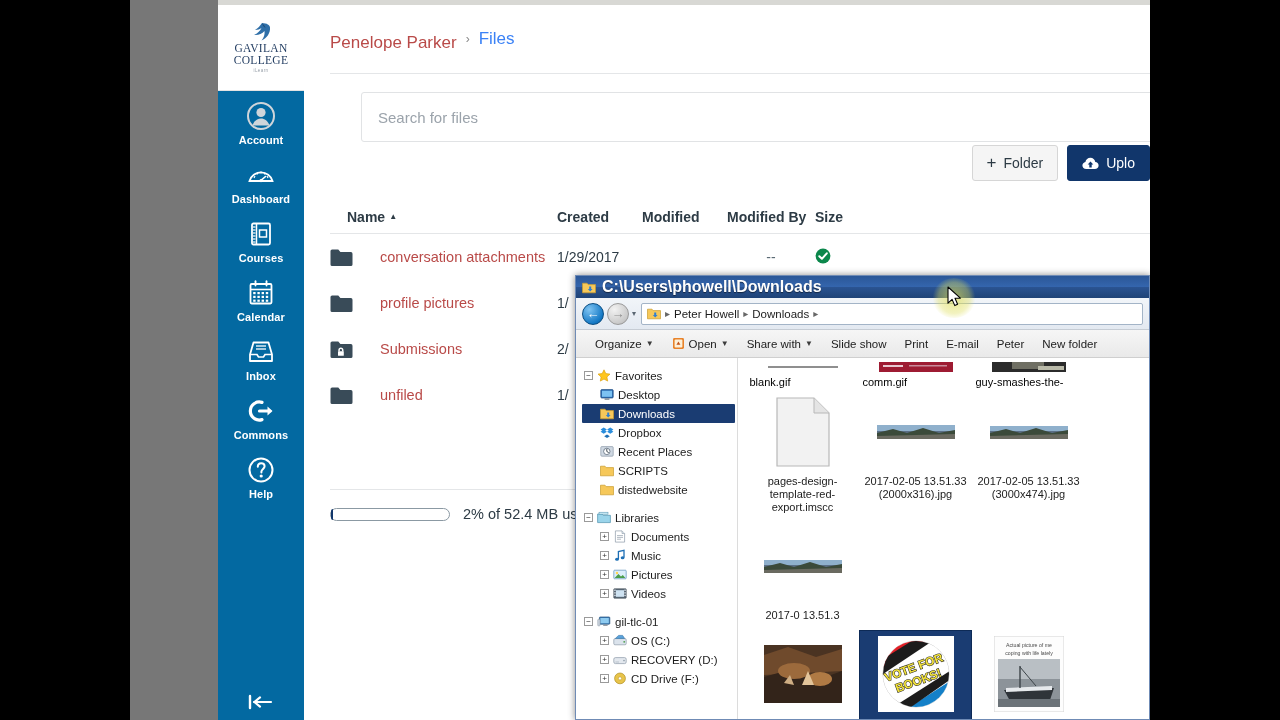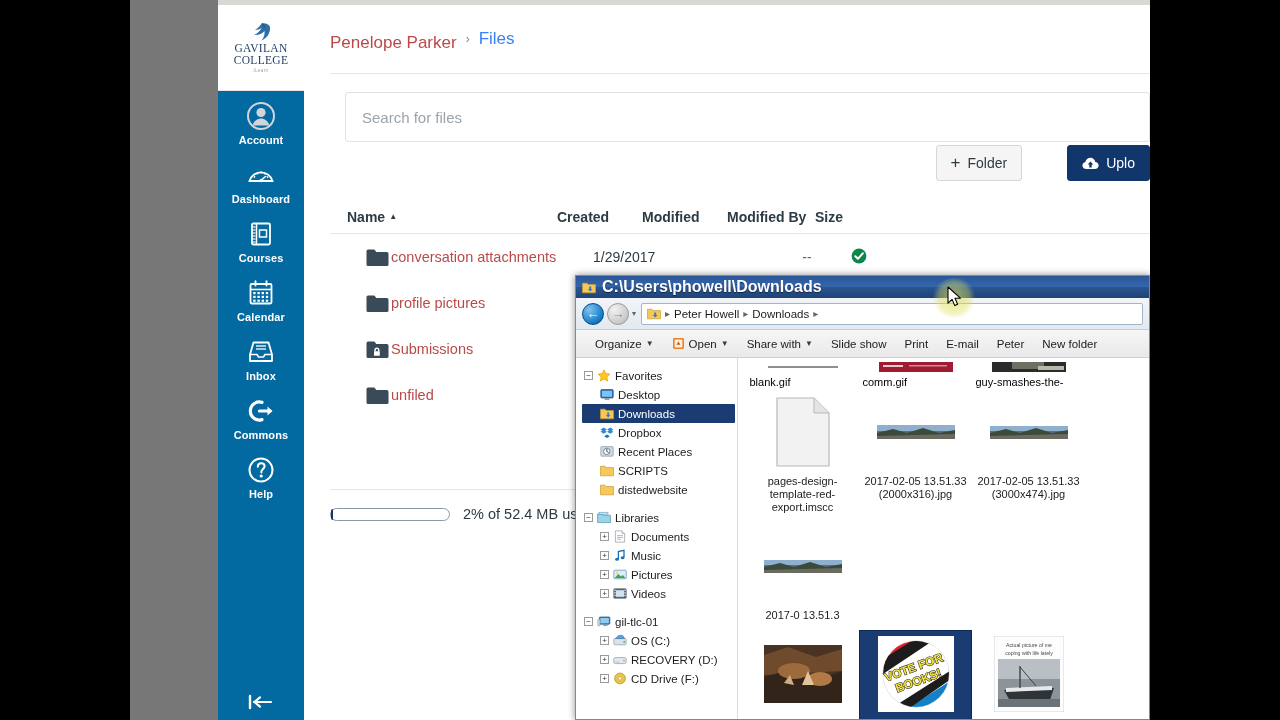--- a/index.html
+++ b/index.html
@@ -52,53 +52,53 @@
 
   
   #main { position:absolute; left:86px; top:5px; width:846px; height:715px; background:#fff; }
 
   #breadcrumb { position:absolute; left:26px; top:20px; font-size:17px; display:flex; align-items:center; gap:9px; }
   #breadcrumb .crumb-link { color:#b94a48; text-decoration:none;margin-top:8px; }
   #breadcrumb .crumb-sep  { color:#8a8a8a; font-size:12px; }
   #breadcrumb .crumb-cur  { color:#3b82f6; }
   .hr-top { position:absolute; left:26px; top:68px; width:820px; height:1px; background:#e4e6e8; }
 
-  #search-row { position:absolute; left:26px; top:87px; width:820px; height:50px;padding-left:15px; }
+  #search-row { position:absolute; left:42px; top:87px; width:820px; height:50px;padding-left:15px; }
   #search-input {
     width:100%; height:50px; border:1px solid #e1e3e5; border-radius:3px;
     padding:0 16px; font-size:15px; color:#2d3b45; background:#fff;
     font-family:"Liberation Sans", sans-serif; outline:none;
   }
   #search-input::placeholder { color:#9ba3ab; }
 
   #action-row { position:absolute; right:0px; top:140px; display:flex; gap:9px; align-items:center; }
   .btn {
     height:36px; border-radius:3px; font-size:14px; display:flex; align-items:center;
     gap:7px; padding:0 14px; cursor:pointer; white-space:nowrap;
     font-family:"Liberation Sans", sans-serif;
   }
   .btn-secondary { background:#f5f5f5; border:1px solid #d6d6d6; color:#2d3b45; }
-  .btn-primary   { background:#11366b; border:1px solid #11366b; color:#fff;margin-left:36px; }
+  .btn-primary   { background:#11366b; border:1px solid #11366b; color:#fff; }
   .plus-ico { font-size:17px; line-height:0; }
 
   
   #files-table { position:absolute; left:26px; top:195px; width:820px; }
   .tbl-head {
     display:flex; align-items:center; height:34px; font-size:14px;
     font-weight:700; color:#2d3b45; border-bottom:1px solid #e4e6e8;
   }
   .th-name     { width:227px; padding-left:17px; display:flex; align-items:center; gap:4px;}
   .th-created  { width:85px; }
   .th-modified { width:85px; }
   .th-modby    { width:88px; }
   .th-size     { width:60px; }
   .sort-caret  { font-size:8px; color:#2d3b45; }
 
   .tbl-row { display:flex; align-items:center; height:46px; font-size:14px; color:#2d3b45; }
-  .cell-name { width:227px; display:flex; align-items:center; gap:2px;margin-left:36px; }
+  .cell-name { width:227px; display:flex; align-items:center; gap:27px; }
   .folder-ico { width:23px; height:19px; flex:none; }
   .fname { color:#b94a48; text-decoration:none; font-size:14.5px; }
   .cell-created  { width:85px; color:#2d3b45; }
   .cell-modified { width:85px; }
   .cell-modby    { width:88px; text-align:center; color:#5b6a74; }
   .cell-size     { width:60px; }
   .pub-check     { width:16px; height:16px; }
 
   .hr-bottom { position:absolute; left:26px; top:484px; width:820px; height:1px; background:#e4e6e8; }
 

